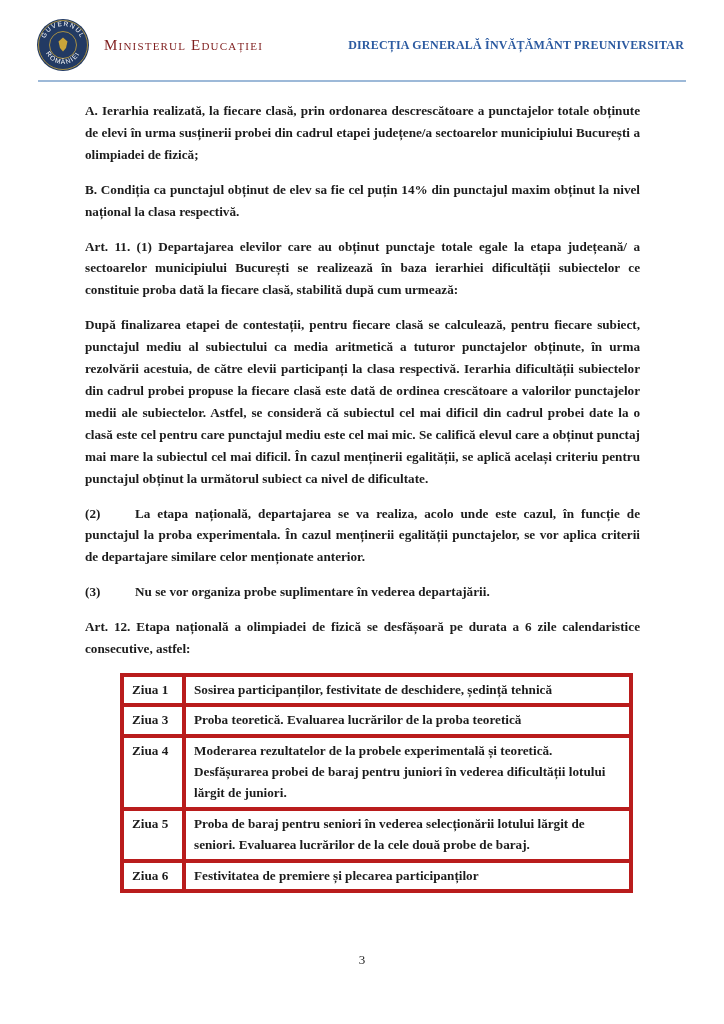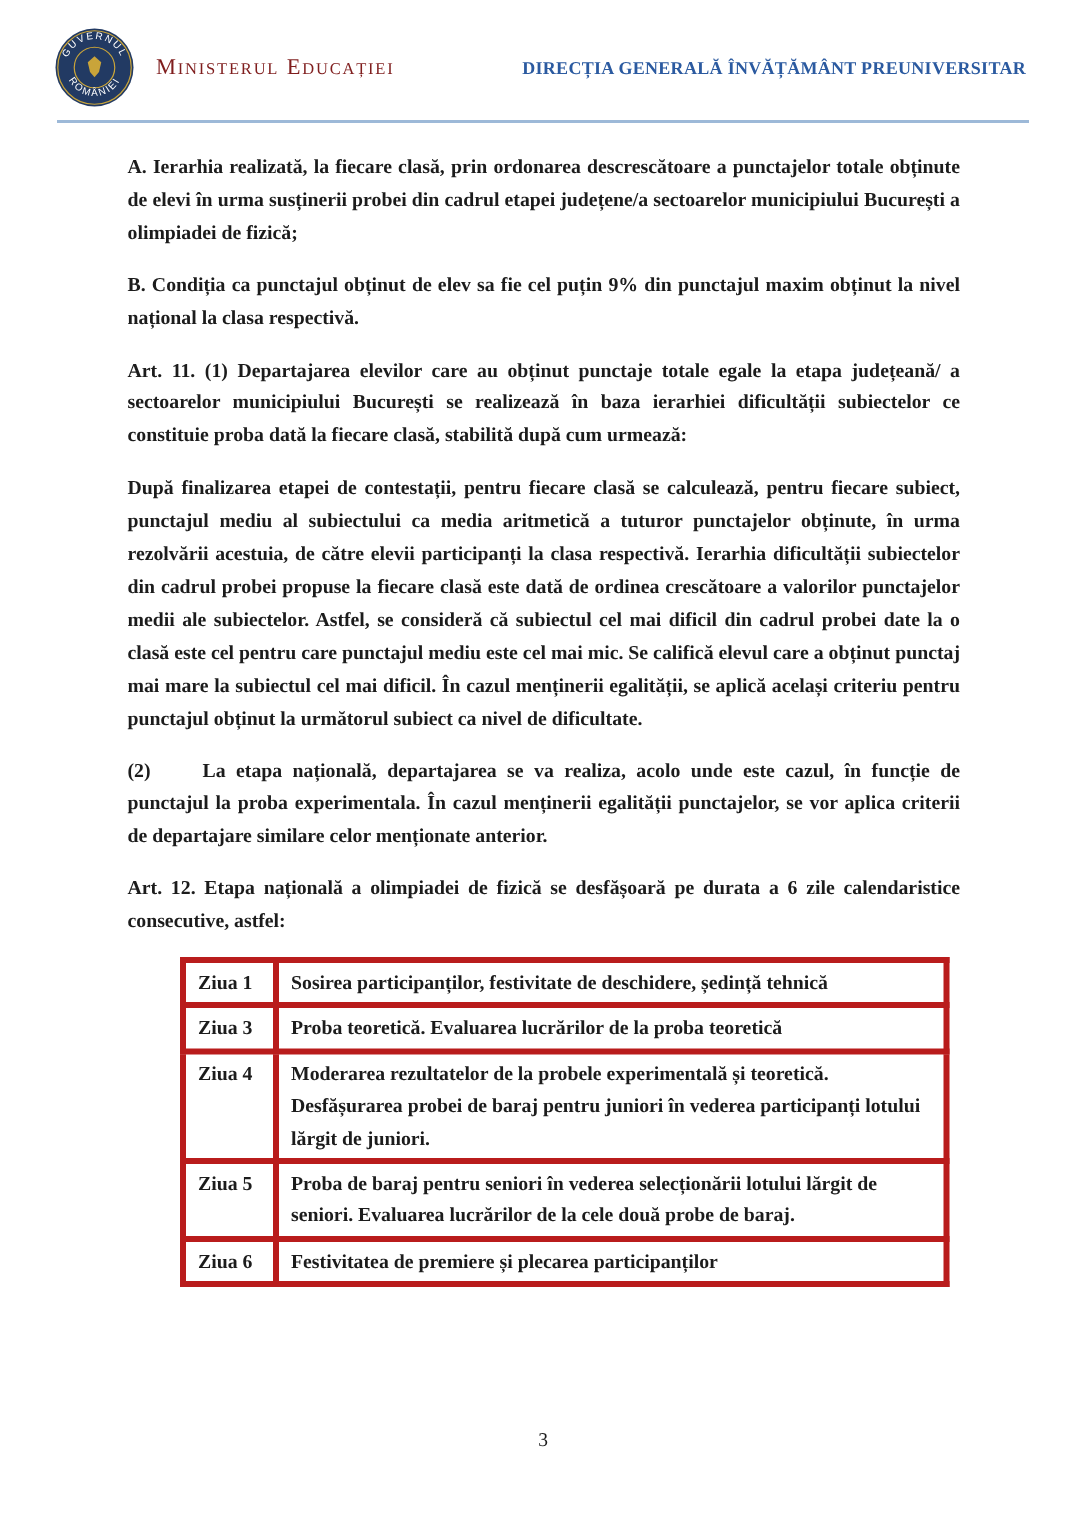--- a/index.html
+++ b/index.html
@@ -114,45 +114,46 @@
     </div>
     <div class="ministry-name">Ministerul Educației</div>
     <div class="directorate">DIRECȚIA GENERALĂ ÎNVĂȚĂMÂNT PREUNIVERSITAR</div>
   </header>
   <div class="header-rule"></div>
 
   <main class="content">
 
     <p class="para">A. Ierarhia realizată, la fiecare clasă, prin ordonarea descrescătoare a punctajelor totale obținute de elevi în urma susținerii probei din cadrul etapei județene/a sectoarelor municipiului București a olimpiadei de fizică;</p>
 
-    <p class="para">B. Condiția ca punctajul obținut de elev sa fie cel puțin 9% din punctajul maxim obținut la nivel național la clasa respectivă.</p>
+    <p class="para">B. Condiția ca punctajul obținut de elev sa fie cel puțin 14% din punctajul maxim obținut la nivel național la clasa respectivă.</p>
 
     <p class="para">Art. 11. (1) Departajarea elevilor care au obținut punctaje totale egale la etapa județeană/ a sectoarelor municipiului București se realizează în baza ierarhiei dificultății subiectelor ce constituie proba dată la fiecare clasă, stabilită după cum urmează:</p>
 
     <p class="para">După finalizarea etapei de contestații, pentru fiecare clasă se calculează, pentru fiecare subiect, punctajul mediu al subiectului ca media aritmetică a tuturor punctajelor obținute, în urma rezolvării acestuia, de către elevii participanți la clasa respectivă. Ierarhia dificultății subiectelor din cadrul probei propuse la fiecare clasă este dată de ordinea crescătoare a valorilor punctajelor medii ale subiectelor. Astfel, se consideră că subiectul cel mai dificil din cadrul probei date la o clasă este cel pentru care punctajul mediu este cel mai mic. Se califică elevul care a obținut punctaj mai mare la subiectul cel mai dificil. În cazul menținerii egalității, se aplică același criteriu pentru punctajul obținut la următorul subiect ca nivel de dificultate.</p>
 
     <p class="para"><span class="pmarker">(2)</span><span>La etapa națională, departajarea se va realiza, acolo unde este cazul, în funcție de punctajul la proba experimentala. În cazul menținerii egalității punctajelor, se vor aplica criterii de departajare similare celor menționate anterior.</span></p>
 
+    <p class="para"><span class="pmarker">(3)</span><span>Nu se vor organiza probe suplimentare în vederea departajării.</span></p>
 
     <p class="para">Art. 12. Etapa națională a olimpiadei de fizică se desfășoară pe durata a 6 zile calendaristice consecutive, astfel:</p>
 
     <table class="schedule">
       <tbody>
         <tr>
           <td class="day">Ziua 1</td>
           <td class="activity">Sosirea participanților, festivitate de deschidere, ședință tehnică</td>
         </tr>
         <tr>
           <td class="day">Ziua 3</td>
           <td class="activity">Proba teoretică. Evaluarea lucrărilor de la proba teoretică</td>
         </tr>
         <tr>
           <td class="day">Ziua 4</td>
           <td class="activity">Moderarea rezultatelor de la probele experimentală și teoretică.
-Desfășurarea probei de baraj pentru juniori în vederea participanți lotului lărgit de juniori.</td>
+Desfășurarea probei de baraj pentru juniori în vederea dificultății lotului lărgit de juniori.</td>
         </tr>
         <tr>
           <td class="day">Ziua 5</td>
           <td class="activity">Proba de baraj pentru seniori în vederea selecționării lotului lărgit de seniori. Evaluarea lucrărilor de la cele două probe de baraj.</td>
         </tr>
         <tr>
           <td class="day">Ziua 6</td>
           <td class="activity">Festivitatea de premiere și plecarea participanților</td>
         </tr>
       </tbody>

